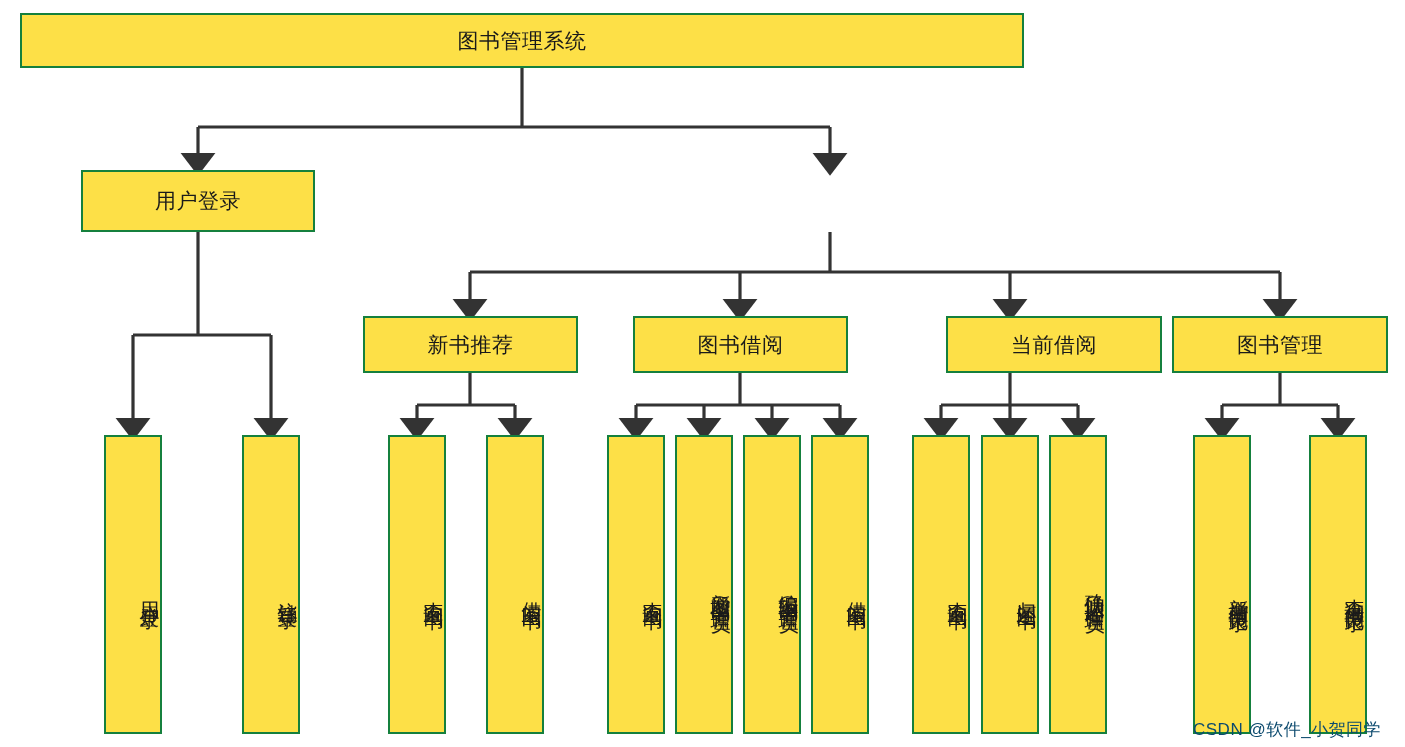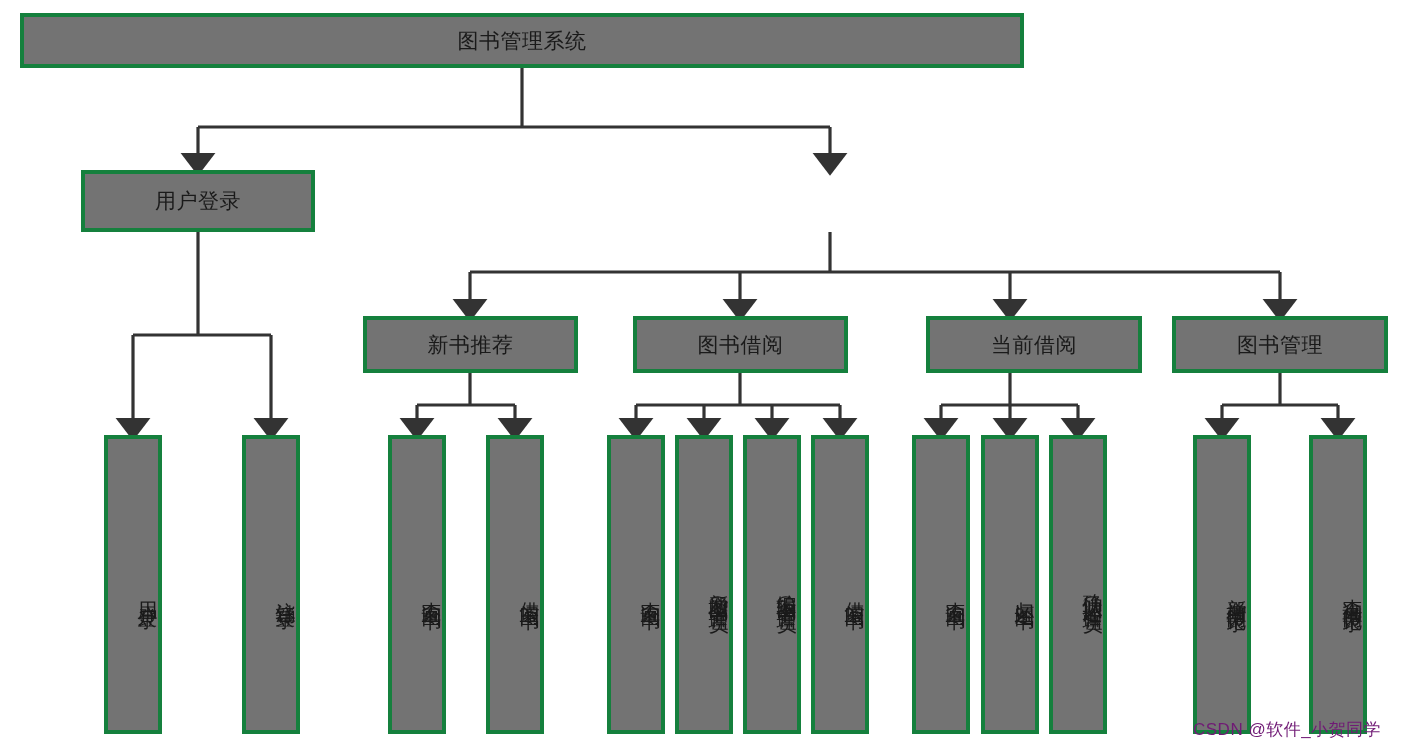--- a/index.html
+++ b/index.html
@@ -21,22 +21,22 @@
     position: absolute;
     left: 0;
     top: 0;
     width: 1405px;
     height: 747px;
     pointer-events: none;
   }
   .node {
     position: absolute;
     box-sizing: border-box;
-    background: #737373;
-    border: 4px solid #15803d;
+    background: #fde047;
+    border: 2px solid #15803d;
     display: flex;
     align-items: center;
     justify-content: center;
     text-align: center;
     color: #1a1a1a;
   }
   .node-h {
     font-size: 21px;
     line-height: 1.2;
     letter-spacing: 0.5px;
@@ -54,21 +54,21 @@
     letter-spacing: 3px;
     line-height: 1.05;
   }
   .node-v .vlabel {
     writing-mode: vertical-rl;
     text-orientation: upright;
     display: block;
   }
   .watermark {
     position: absolute;
-    color: #701a75;
+    color: #0c4a6e;
     font-size: 17px;
     letter-spacing: 0.5px;
     white-space: nowrap;
     user-select: none;
   }
 </style>
 </head>
 <body>
 
 <div id="diagram-root">
@@ -122,21 +122,21 @@
       <path d="M1338,405 L1338,428" marker-end="url(#arrowhead)"></path>
     </g>
   </svg>
 
   <div class="node node-h node-root" style="left:20px; top:13px; width:1004px; height:55px;">图书管理系统</div>
 
   <div class="node node-h" style="left:81px; top:170px; width:234px; height:62px;">用户登录</div>
 
   <div class="node node-h" style="left:633px; top:316px; width:215px; height:57px;">图书借阅</div>
   <div class="node node-h" style="left:363px; top:316px; width:215px; height:57px;">新书推荐</div>
-  <div class="node node-h" style="left:926px; top:316px; width:216px; height:57px;">当前借阅</div>
+  <div class="node node-h" style="left:946px; top:316px; width:216px; height:57px;">当前借阅</div>
   <div class="node node-h" style="left:1172px; top:316px; width:216px; height:57px;">图书管理</div>
 
   <div class="node node-v" style="left:104px; top:435px; width:58px; height:299px;">
     <span class="vlabel">用户登录</span>
   </div>
   <div class="node node-v" style="left:242px; top:435px; width:58px; height:299px;">
     <span class="vlabel">注销登录</span>
   </div>
 
   <div class="node node-v" style="left:388px; top:435px; width:58px; height:299px;">

